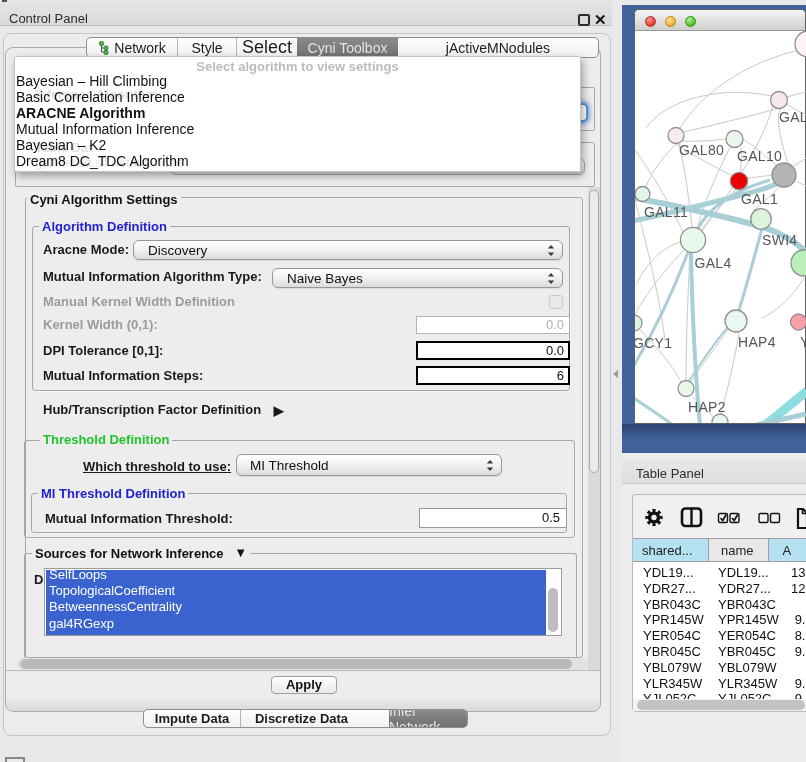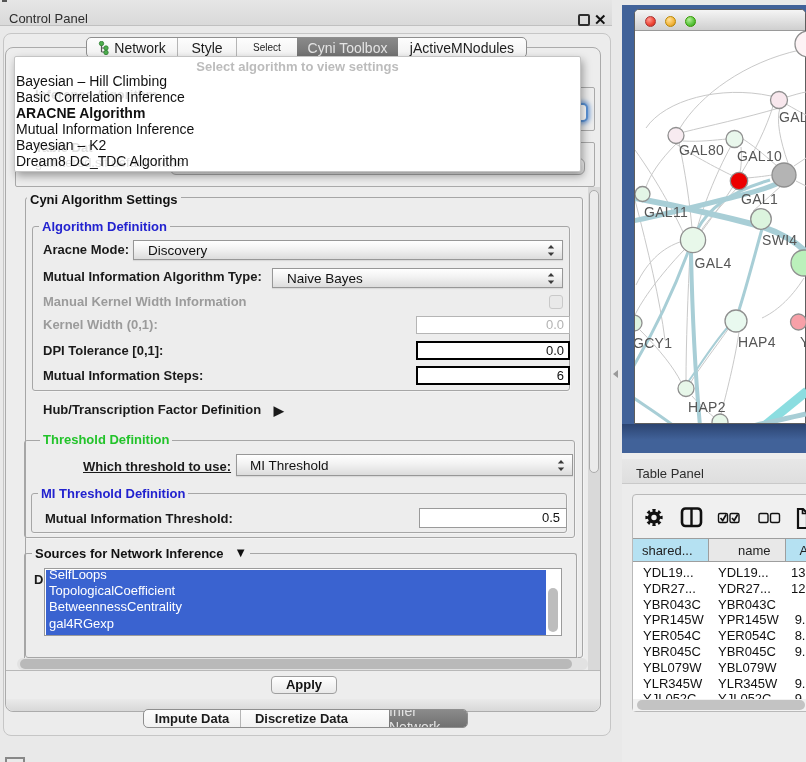--- a/index.html
+++ b/index.html
@@ -1,21 +1,21 @@
 <!DOCTYPE html>
 <html><head>
 <meta charset="utf-8">
 <style>
 * { margin:0; padding:0; box-sizing:border-box; }
 html,body { width:806px; height:762px; overflow:hidden; }
 body { font-family:"Liberation Sans", sans-serif; background:#e9e9e9; position:relative; }
 .abs { position:absolute; }
 .lbl { font-size:13px; font-weight:bold; color:#1a1a1a; white-space:nowrap; }
 .glbl { font-size:13px; font-weight:bold; color:#9b9b9b; white-space:nowrap; }
-.combo { position:absolute; border:1px solid #979797; border-radius:0;
+.combo { position:absolute; border:1px solid #979797; border-radius:6px;
   background:linear-gradient(#ffffff, #f2f2f2 45%, #dcdcdc); box-shadow:0 1px 1px rgba(0,0,0,0.08);
   font-size:13px; color:#111; }
 .combo .ar { position:absolute; right:7px; top:0; bottom:0; display:flex; align-items:center; }
 .field { position:absolute; background:#fff; font-size:13px; color:#111; text-align:right; }
 .gbox { position:absolute; border:1px solid #a6a6a6; border-radius:3px; box-shadow:inset 0 0 0 0 #fff, 0.5px 0.5px 0 rgba(255,255,255,0.7); }
 .glab { position:absolute; background:#ececec; padding:0 3px; font-size:13px; font-weight:bold; white-space:nowrap; line-height:13px; }
 </style>
 </head>
 <body>
 
@@ -23,30 +23,30 @@
 <div class="abs" style="left:2px;top:0px;width:5px;height:2px;background:#555;"></div>
 <div class="abs" style="left:9px;top:11px;font-size:13px;color:#2d2d2d;">Control Panel</div>
 
 <div class="abs" style="left:578px;top:14px;width:12px;height:12px;border:2px solid #2e2e2e;border-radius:2px;background:transparent;"></div>
 <div class="abs" style="left:594px;top:11px;font-size:15px;font-weight:bold;color:#111;">✕</div>
 
 <div class="abs" style="left:3px;top:33px;width:608px;height:703px;background:#ececec;border:1px solid #c6c6c6;border-radius:8px;"></div>
 
 <div class="abs" style="left:5px;top:47px;width:596px;height:665px;background:#ededed;border:1px solid #ababab;border-radius:8px;"></div>
 
-<div id="toptabs" class="abs" style="left:86px;top:37px;width:441px;height:21px;border:1px solid #8e8e8e;border-radius:5px;background:linear-gradient(#fdfdfd,#f1f1f1);display:flex;overflow:hidden;">
+<div id="toptabs" class="abs" style="left:86px;top:37px;width:513px;height:21px;border:1px solid #8e8e8e;border-radius:5px;background:linear-gradient(#fdfdfd,#f1f1f1);display:flex;overflow:hidden;">
   <div style="width:91px;display:flex;align-items:center;justify-content:center;border-right:1px solid #b5b5b5;font-size:14px;color:#1c1c1c;">
     <svg width="13" height="14" viewBox="0 0 13 14" style="margin-right:3px;">
       <path d="M3.5 3.5 L3.5 11 M3.5 7 L7 7 M3.5 11 L7 11" stroke="#5a5a5a" stroke-width="1.2" fill="none"></path>
       <circle cx="3.5" cy="2.5" r="2.2" fill="#4faf4f" stroke="#2e7d32" stroke-width="0.8"></circle>
       <circle cx="8" cy="7" r="2.2" fill="#4faf4f" stroke="#2e7d32" stroke-width="0.8"></circle>
       <circle cx="8" cy="11.5" r="2.2" fill="#4faf4f" stroke="#2e7d32" stroke-width="0.8"></circle>
     </svg>Network</div>
   <div style="width:59px;display:flex;align-items:center;justify-content:center;border-right:1px solid #b5b5b5;font-size:14px;color:#1c1c1c;">Style</div>
-  <div style="width:60px;display:flex;align-items:center;justify-content:center;font-size:10px;color:#1c1c1c;">Select</div>
+  <div style="width:60px;display:flex;align-items:center;justify-content:center;font-size:18px;color:#1c1c1c;">Select</div>
   <div style="width:101px;display:flex;align-items:center;justify-content:center;font-size:14px;color:#e4e4e4;background:linear-gradient(#8a8a8a,#717171);">Cyni Toolbox</div>
   <div style="flex:1;display:flex;align-items:center;justify-content:center;font-size:14px;color:#1c1c1c;">jActiveMNodules</div>
 </div>
 
 <div class="abs" style="left:15px;top:87px;width:580px;height:44px;border:1px solid #a9a9a9;border-radius:2px;"></div>
 <div class="abs" style="left:170px;top:103px;width:418px;height:19px;background:#fff;border:2px solid #5b92d4;border-radius:5px;box-shadow:0 0 4px 2px rgba(100,150,215,0.8);"></div>
 <div class="abs" style="left:15px;top:142px;width:580px;height:45px;border:1px solid #a9a9a9;border-radius:2px;"></div>
 <div class="abs" style="left:170px;top:158px;width:415px;height:17px;background:linear-gradient(#fff,#e2e2e2);border:1px solid #a8a8a8;border-radius:6px;"></div>
 
 <div id="settings">
@@ -72,39 +72,39 @@
 <div class="combo" style="left:272px;top:268px;width:291px;height:20px;padding-left:20px;">
       <span style="position:absolute;left:14px;top:2px;font-size:13.5px;">Naive Bayes</span>
       <span class="ar">
         <svg width="8" height="11" viewBox="0 0 8 11">
           <path d="M4 0 L7.2 3.6 L0.8 3.6 Z" fill="#3a3a3a"></path>
           <path d="M4 11 L7.2 7.4 L0.8 7.4 Z" fill="#3a3a3a"></path>
         </svg>
       </span>
     </div>
 
-<div class="glbl abs" style="left:43px;top:294px;">Manual Kernel Width Information</div>
+<div class="glbl abs" style="left:43px;top:294px;">Manual Kernel Width Definition</div>
 <div class="abs" style="left:549px;top:295px;width:14px;height:14px;border:1px solid #c9c9c9;border-radius:3px;background:#e9e9e9;"></div>
 
 <div class="glbl abs" style="left:43px;top:317px;">Kernel Width (0,1):</div>
 <div class="field" style="left:416px;top:316px;width:154px;height:18px;border:1px solid #b5b5b5;color:#b3b3b3;line-height:16px;padding-right:5px;">0.0</div>
 
 <div class="lbl abs" style="left:43px;top:343px;">DPI Tolerance [0,1]:</div>
 <div class="field" style="left:416px;top:341px;width:154px;height:19px;border:2px solid #000;line-height:15px;padding-right:4px;">0.0</div>
 
 <div class="lbl abs" style="left:43px;top:368px;">Mutual Information Steps:</div>
 <div class="field" style="left:416px;top:366px;width:154px;height:19px;border:2px solid #000;line-height:15px;padding-right:4px;">6</div>
 
 <div class="lbl abs" style="left:43px;top:402px;">Hub/Transcription Factor Definition <span style="display:inline-block;margin-left:9px;transform:translateY(1px);">▶</span></div>
 
 <div class="gbox" style="left:24px;top:440px;width:551px;height:98px;"></div>
 <div class="glab" style="left:40px;top:433px;color:#22c32a;background:#ededed;">Threshold Definition</div>
 
 <div class="lbl abs" style="left:83px;top:459px;text-decoration:underline;">Which threshold to use:</div>
-<div class="combo" style="left:236px;top:454px;width:337px;height:22px;">
+<div class="combo" style="left:236px;top:454px;width:266px;height:22px;">
       <span style="position:absolute;left:13px;top:3px;font-size:13.5px;">MI Threshold</span>
       <span class="ar">
         <svg width="8" height="11" viewBox="0 0 8 11">
           <path d="M4 0 L7.2 3.6 L0.8 3.6 Z" fill="#3a3a3a"></path>
           <path d="M4 11 L7.2 7.4 L0.8 7.4 Z" fill="#3a3a3a"></path>
         </svg>
       </span>
     </div>
 
 <div class="gbox" style="left:31px;top:493px;width:536px;height:40px;"></div>
@@ -255,21 +255,21 @@
     <rect x="138.5" y="19.5" width="9" height="9" rx="1.5"></rect>
   </g>
   <path d="M88.5 24 L90.7 26.5 L94.2 20.5" stroke="#111" stroke-width="1.7" fill="none"></path>
   <path d="M100 24 L102.2 26.5 L105.7 20.5" stroke="#111" stroke-width="1.7" fill="none"></path>
   <path d="M166 15 L171 15 L175 19 L175 34 L166 34 Z" stroke="#111" stroke-width="2.2" fill="none"></path>
   <path d="M170.5 15 L170.5 19.5 L175 19.5" stroke="#111" stroke-width="1.6" fill="none"></path>
 </svg>
 
 <div class="abs" style="left:633px;top:538px;width:173px;height:24px;border-top:1px solid #9e9e9e;border-bottom:1px solid #9e9e9e;display:flex;font-size:13px;color:#222;">
   <div style="width:75.5px;background:#b5e1f2;border-right:1px solid #9e9e9e;display:flex;align-items:center;justify-content:flex-end;padding-right:15px;">shared...</div>
-  <div style="width:77px;background:#e8e8e8;border-right:1px solid #9e9e9e;display:flex;align-items:center;justify-content:flex-end;padding-right:14px;">name</div>
+  <div style="width:60px;background:#e8e8e8;border-right:1px solid #9e9e9e;display:flex;align-items:center;justify-content:flex-end;padding-right:14px;">name</div>
   <div style="flex:1;background:#b5e1f2;position:relative;">
       <span style="position:absolute;left:14px;top:4px;">A</span>
     </div>
 </div>
 
 <div class="abs" style="left:633px;top:562px;width:173px;height:137px;background:#fff;overflow:hidden;font-size:13px;color:#111;">
   <div style="position:absolute;left:10px;top:3px;line-height:15.8px;">YDL19...<br>YDR27...<br>YBR043C<br>YPR145W<br>YER054C<br>YBR045C<br>YBL079W<br>YLR345W<br>YJL052C</div>
   <div style="position:absolute;left:85px;top:3px;line-height:15.8px;">YDL19...<br>YDR27...<br>YBR043C<br>YPR145W<br>YER054C<br>YBR045C<br>YBL079W<br>YLR345W<br>YJL052C</div>
   <div style="position:absolute;left:158px;top:3px;line-height:15.8px;text-align:right;">13<br>12<br><br>9.<br>8.<br>9.<br><br>9.<br>9.</div>
 </div>

